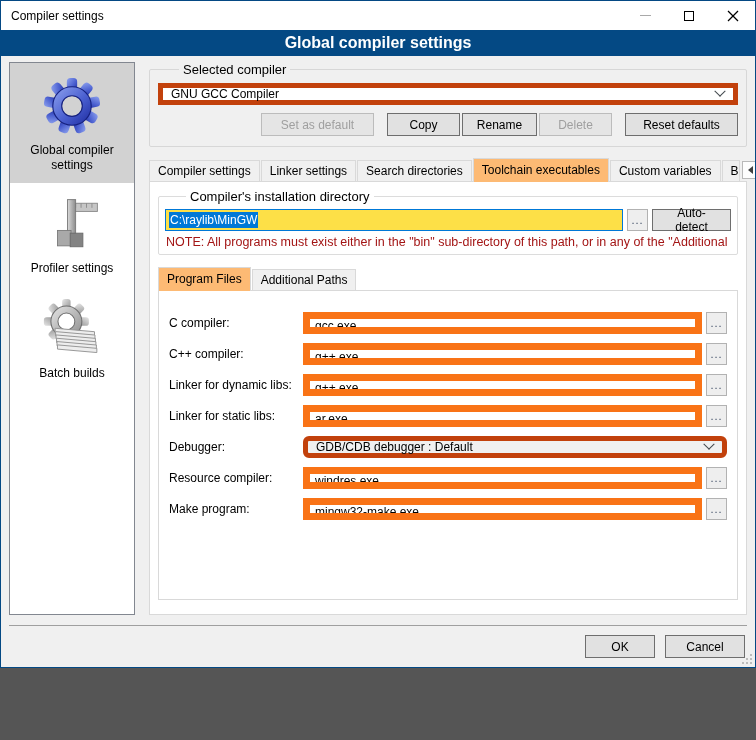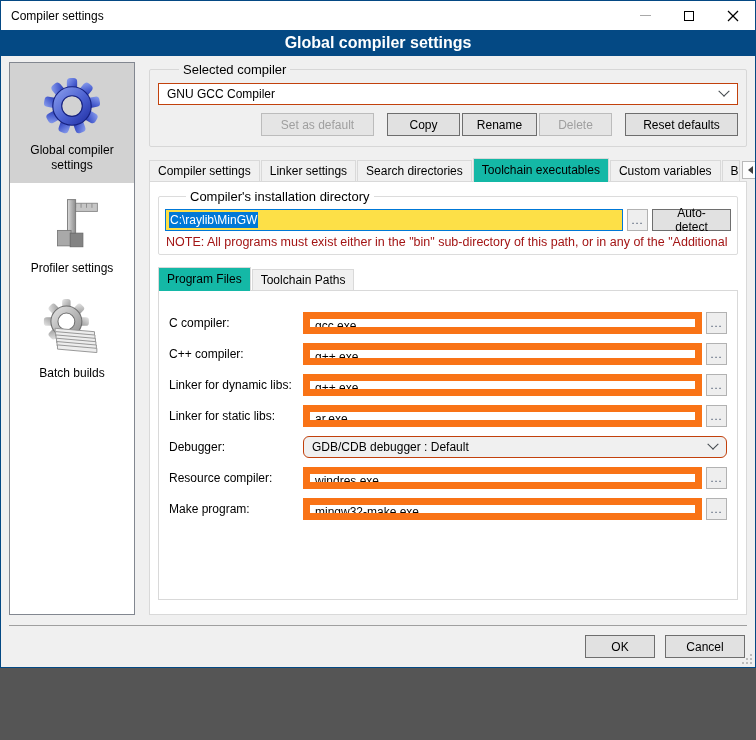--- a/index.html
+++ b/index.html
@@ -32,21 +32,21 @@
   }
   .side-item{ display:flex; flex-direction:column; align-items:center; padding:13px 2px 10px; gap:7px; cursor:default; }
   .side-item.selected{ background:#d2d2d2; }
   .side-label{ text-align:center; font-size:12px; line-height:1.25; }
   
   .main{ flex:1; display:flex; flex-direction:column; min-width:0; }
   fieldset{ border:1px solid #d7d7d7; border-radius:2px; }
   legend{ padding:0 4px; margin-left:21px; font-size:13px; }
   .gb-compiler{ padding:4px 8px 10px; }
   .combobox{
-    height:22px; border:1px solid #c2410c; background:#fff; display:flex; align-items:center;
+    height:22px; border:5px solid #c2410c; background:#fff; display:flex; align-items:center;
     padding:0 9px 0 8px; margin-top:2px; cursor:default;
   }
   .combobox.gray{ background:#f0f0f0; }
   .combo-text{ flex:1; font-size:12px; }
   .chev{ width:8px; height:8px; border-right:1.4px solid #43494e; border-bottom:1.4px solid #43494e;
          transform:rotate(45deg) translate(-2px,-2px); flex-shrink:0; }
   .btn-row{ display:flex; justify-content:flex-end; margin-top:8px; gap:2px; }
   .btn{
     height:23px; background:#e1e1e1; border:1px solid #6e6e6e; font-size:12px;
     font-family:"Liberation Sans", sans-serif; display:flex; align-items:center; justify-content:center;
@@ -55,21 +55,21 @@
   .btn.disabled{ border-color:#bcbcbc; color:#9f9f9f; background:#e5e5e5; }
   .w-setdef{ width:113px; } .w-copy{ width:73px; } .w-rename{ width:75px; }
   .w-delete{ width:73px; } .w-reset{ width:113px; margin-left:11px; }
   .gap-l{ margin-left:11px; }
   
   .tabbar{ display:flex; align-items:flex-end; margin-top:10px; position:relative; z-index:2; height:24px; }
   .tab{
     height:21px; display:flex; align-items:center; padding:0 8px; background:#f0f0f0;
     border:1px solid #d9d9d9; border-bottom:none; margin-right:1px; white-space:nowrap; cursor:default;
   }
-  .tab.active{ height:24px; background:#14b8a6; margin-bottom:-1px; padding-bottom:1px;text-align:center; }
+  .tab.active{ height:24px; background:#fdba74; margin-bottom:-1px; padding-bottom:1px;text-align:center; }
   .tab.clip{ max-width:42px; overflow:hidden; }
   .tab-arrows{ display:flex; margin-left:1px; margin-bottom:2px; }
   .arrow-btn{ width:17px; height:18px; border:1px solid #b9b9b9; background:#fdfdfd; display:flex; align-items:center; justify-content:center; cursor:default; }
   .tri-l{ width:0; height:0; border-top:4px solid transparent; border-bottom:4px solid transparent; border-right:5px solid #404040; }
   
   .tabpage{
     flex:1; background:#fff; border:1px solid #d9d9d9; padding:7px 8px 11px;
     display:flex; flex-direction:column; min-height:0;
   }
   .gb-dir{ border-color:#dcdcdc; padding:3px 6px 2px; margin-bottom:9px; }
@@ -262,21 +262,21 @@
               <span class="sel-text">C:\raylib\MinGW</span>
             </div>
             <button class="browse-btn">...</button>
             <button class="btn autodetect">Auto-detect</button>
           </div>
           <div class="note">NOTE: All programs must exist either in the "bin" sub-directory of this path, or in any of the "Additional</div>
         </fieldset>
 
         <div class="tabbar inner">
           <div class="tab active">Program Files</div>
-          <div class="tab">Toolchain Paths</div>
+          <div class="tab">Additional Paths</div>
         </div>
 
         <div class="innerpage">
 
           <div class="prog-row">
             <span class="prog-label">C compiler:</span>
             <div class="prog-field">
                 <span>gcc.exe</span>
               </div>
             <button class="browse-btn">...</button>

